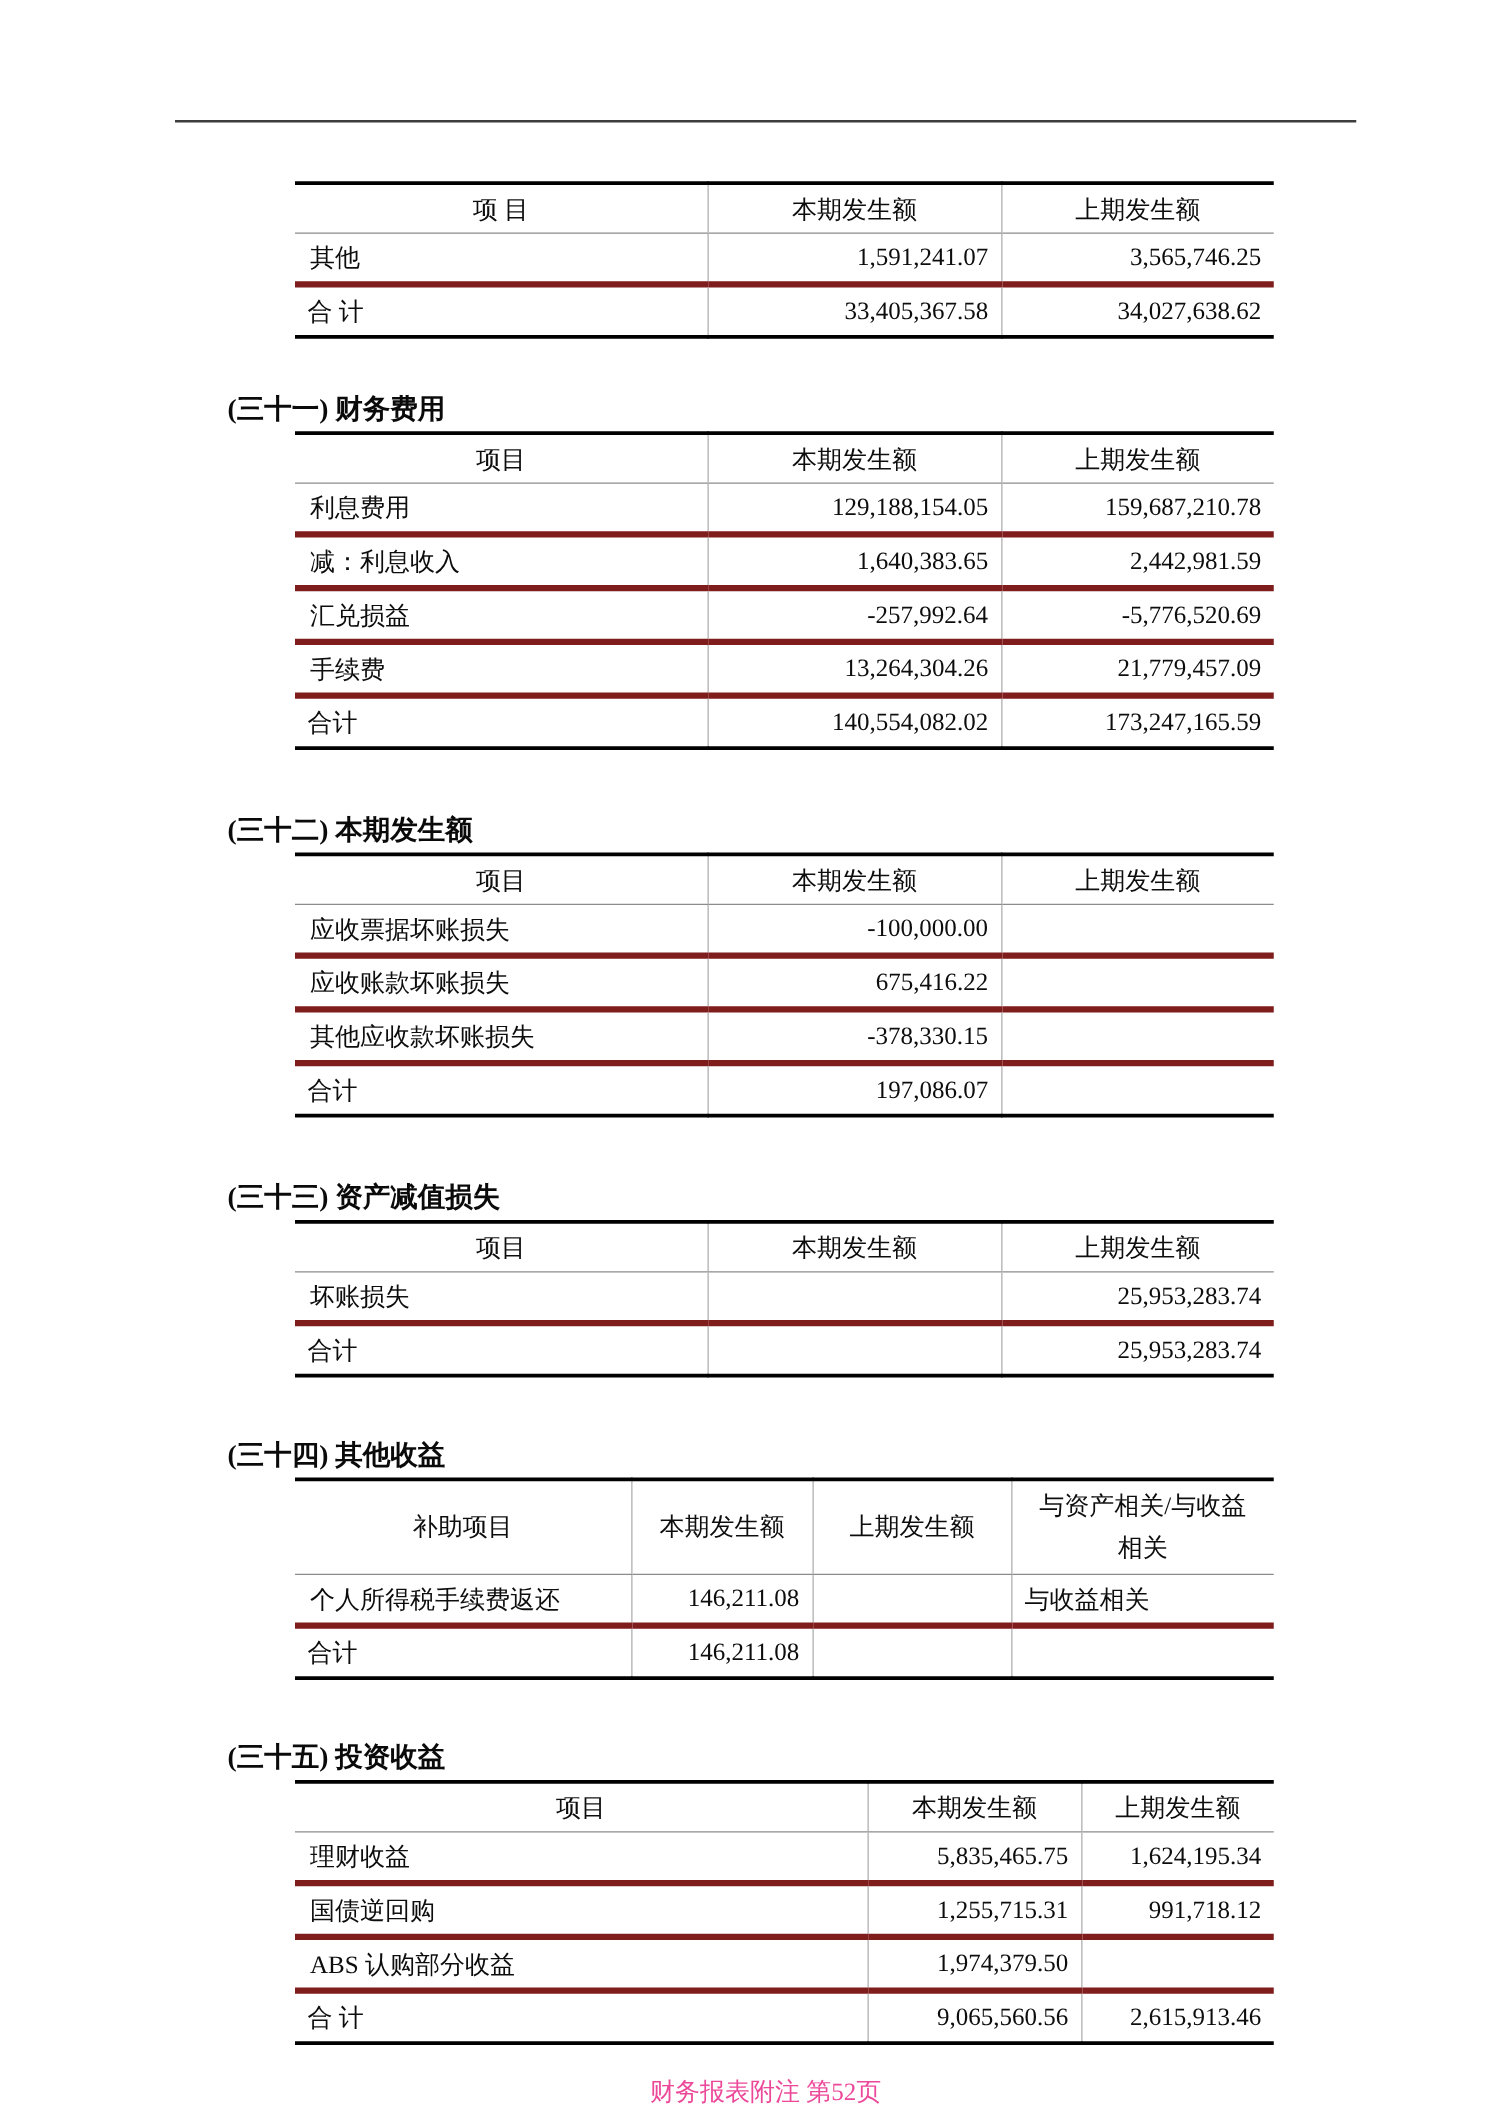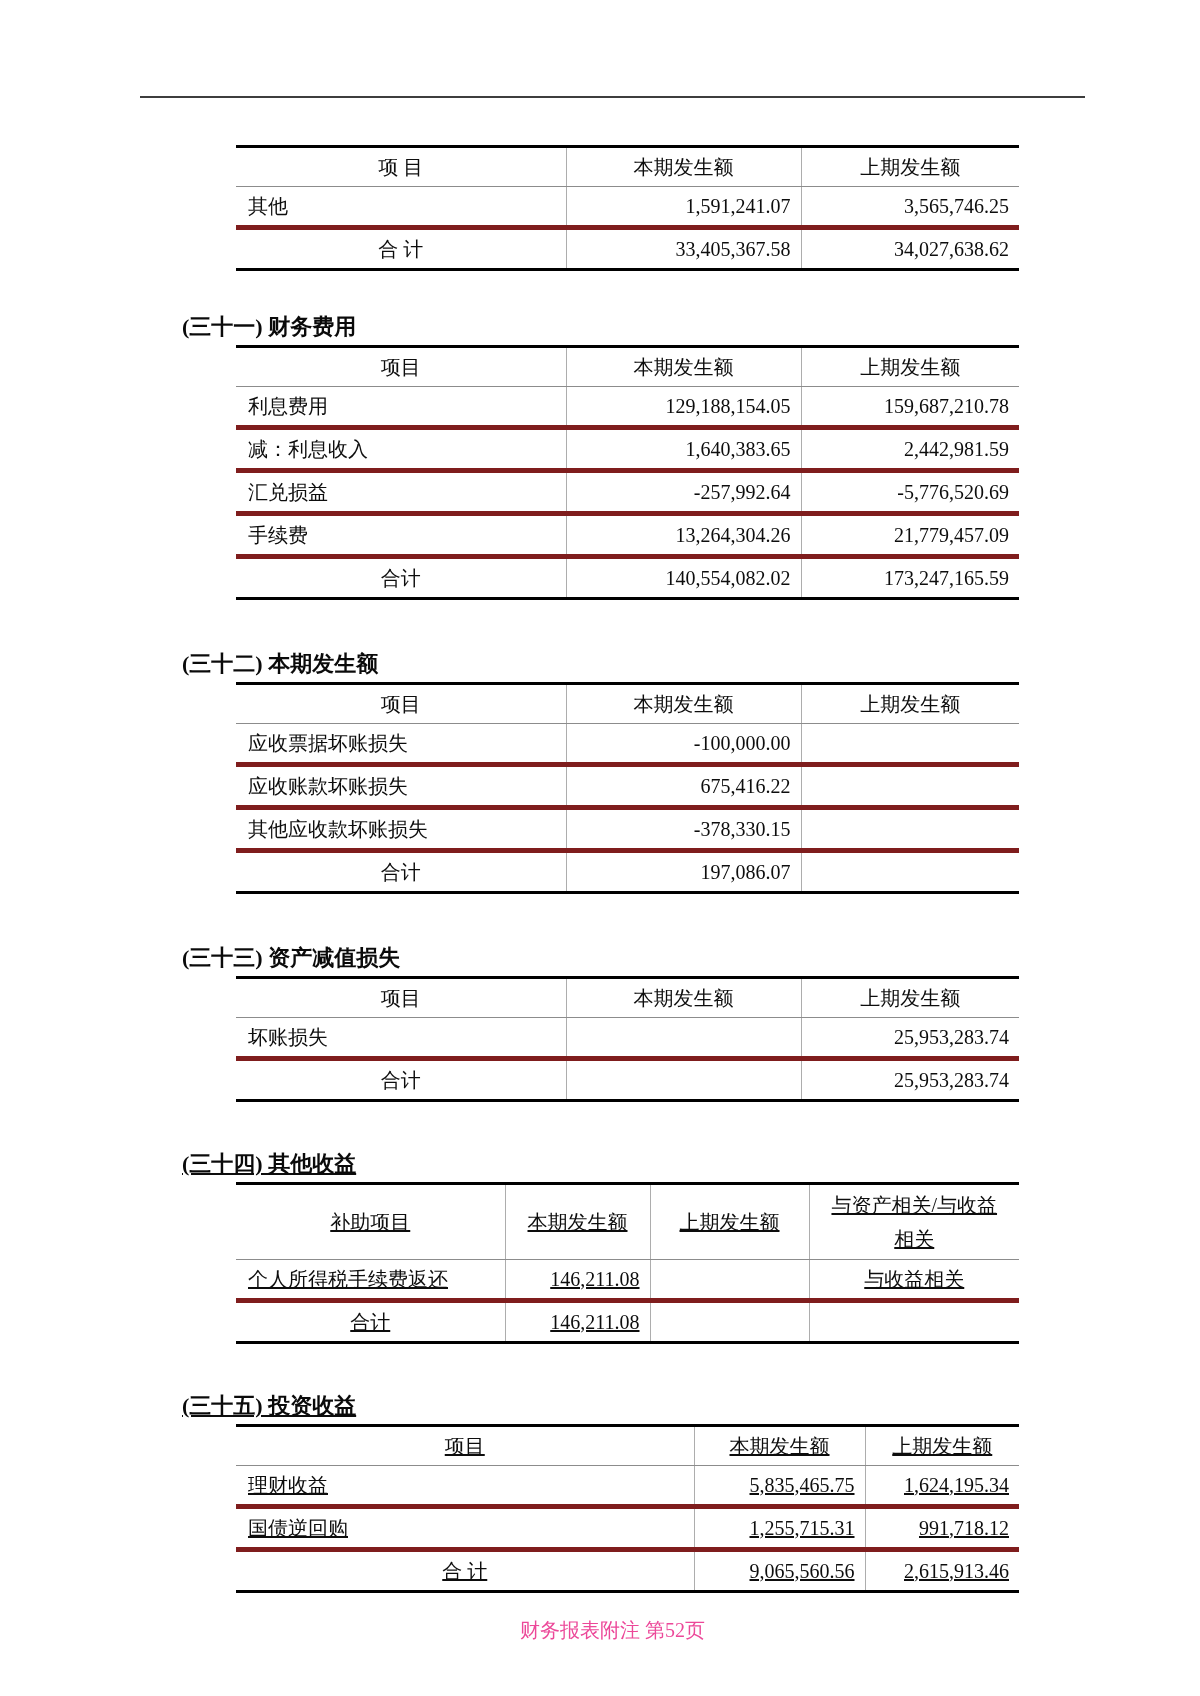--- a/index.html
+++ b/index.html
@@ -25,21 +25,21 @@
   .sect-title{
     margin:0 0 4px 182px;
     font-size:22px;
     font-weight:bold;
     line-height:28px;
     color:#0a0a0a;
   }
   .sect-gap-first{margin-top:145px;}
   .sect-gap-a{margin-top:42px;}
   .sect-gap-b{margin-top:50px;}
-  .sect-gap-c{margin-top:48px;text-decoration:underline;}
+  .sect-gap-c{margin-top:48px;}
   table.fin{
     margin-left:236px;
     width:783px;
     border-collapse:collapse;
     table-layout:fixed;
     border-top:3px solid #000;
     border-bottom:3px solid #000;
     font-size:20px;
   }
   table.fin th{
@@ -54,21 +54,21 @@
     height:38px;
     padding:0 10px;
     border-bottom:5px solid #7f1d1d;
     white-space:nowrap;
     overflow:hidden;
   }
   table.fin tbody tr:last-child td{border-bottom:none;}
   table.fin td + td, table.fin th + th{border-left:1px solid #adadad;}
   table.fin td:first-child, table.fin th:first-child{border-left:none;}
   .a-l{text-align:left;padding-left:12px !important;}
-  .a-c{text-align:center;margin-top:20px;}
+  .a-c{text-align:left;margin-top:20px;}
   .a-r{text-align:right;}
   table.tbl-grant th{
     height:74px;
     white-space:normal;
     line-height:34px;
     padding:0 14px;
   }
   .page-footer{
     margin-top:24px;
     margin-left:140px;
@@ -283,20 +283,25 @@
             <td class="a-l">理财收益</td>
             <td class="a-r">5,835,465.75</td>
             <td class="a-r">1,624,195.34</td>
           </tr>
           <tr>
             <td class="a-l">国债逆回购</td>
             <td class="a-r">1,255,715.31</td>
             <td class="a-r">991,718.12</td>
           </tr>
           <tr>
+            <td class="a-l">ABS 认购部分收益</td>
+            <td class="a-r">1,974,379.50</td>
+            <td class="a-r"></td>
+          </tr>
+          <tr>
             <td class="a-c">合  计</td>
             <td class="a-r">9,065,560.56</td>
             <td class="a-r">2,615,913.46</td>
           </tr>
         </tbody>
       </table>
   </section>
 
   <div class="page-footer">财务报表附注  第52页</div>
 

